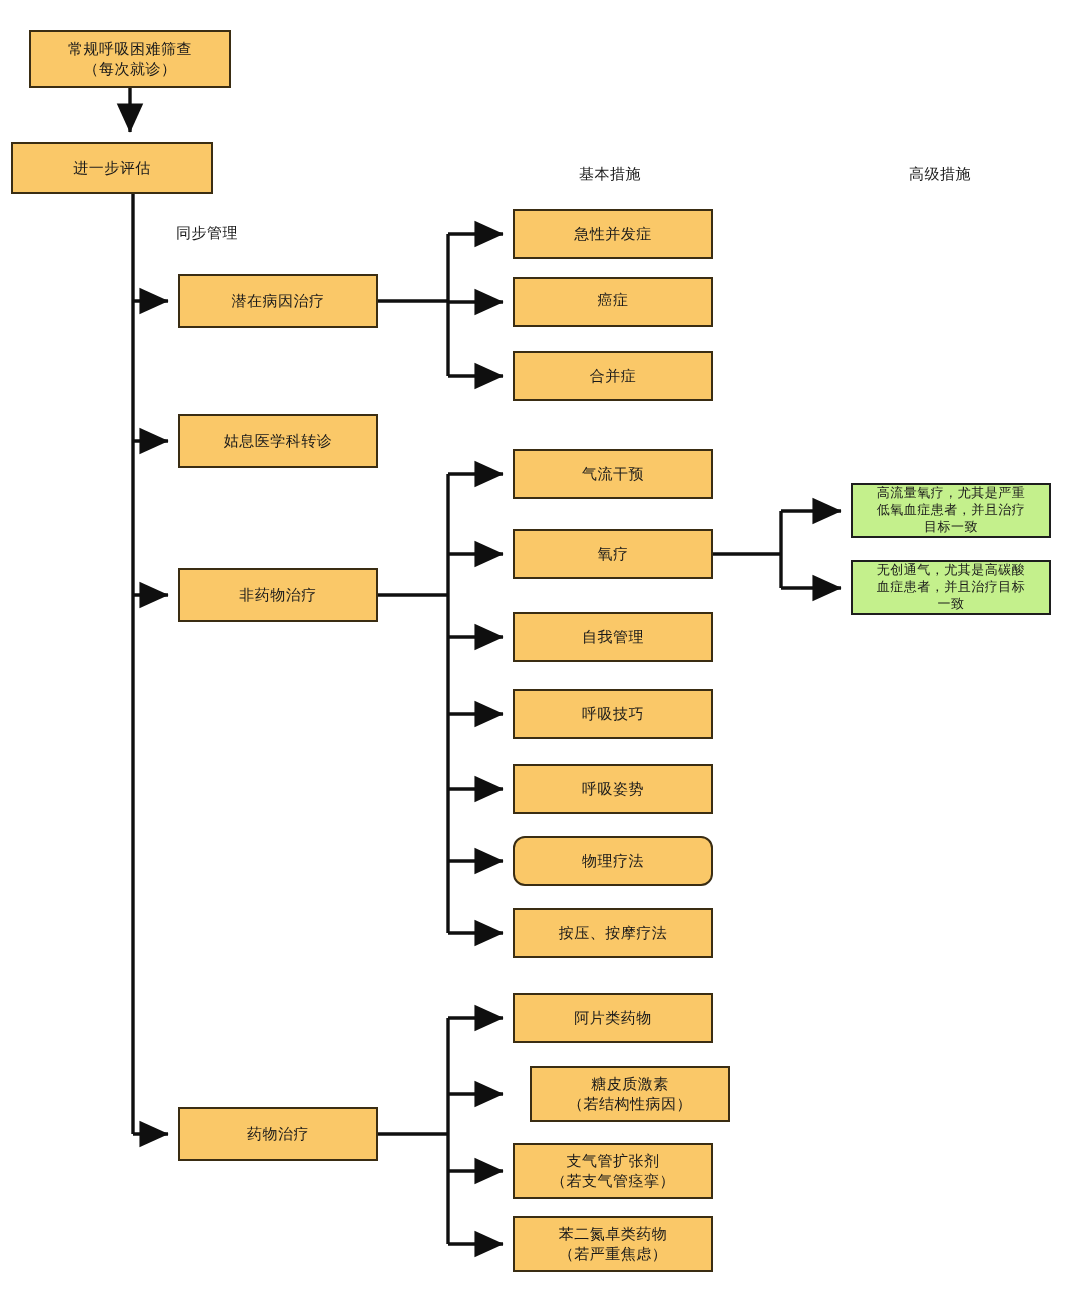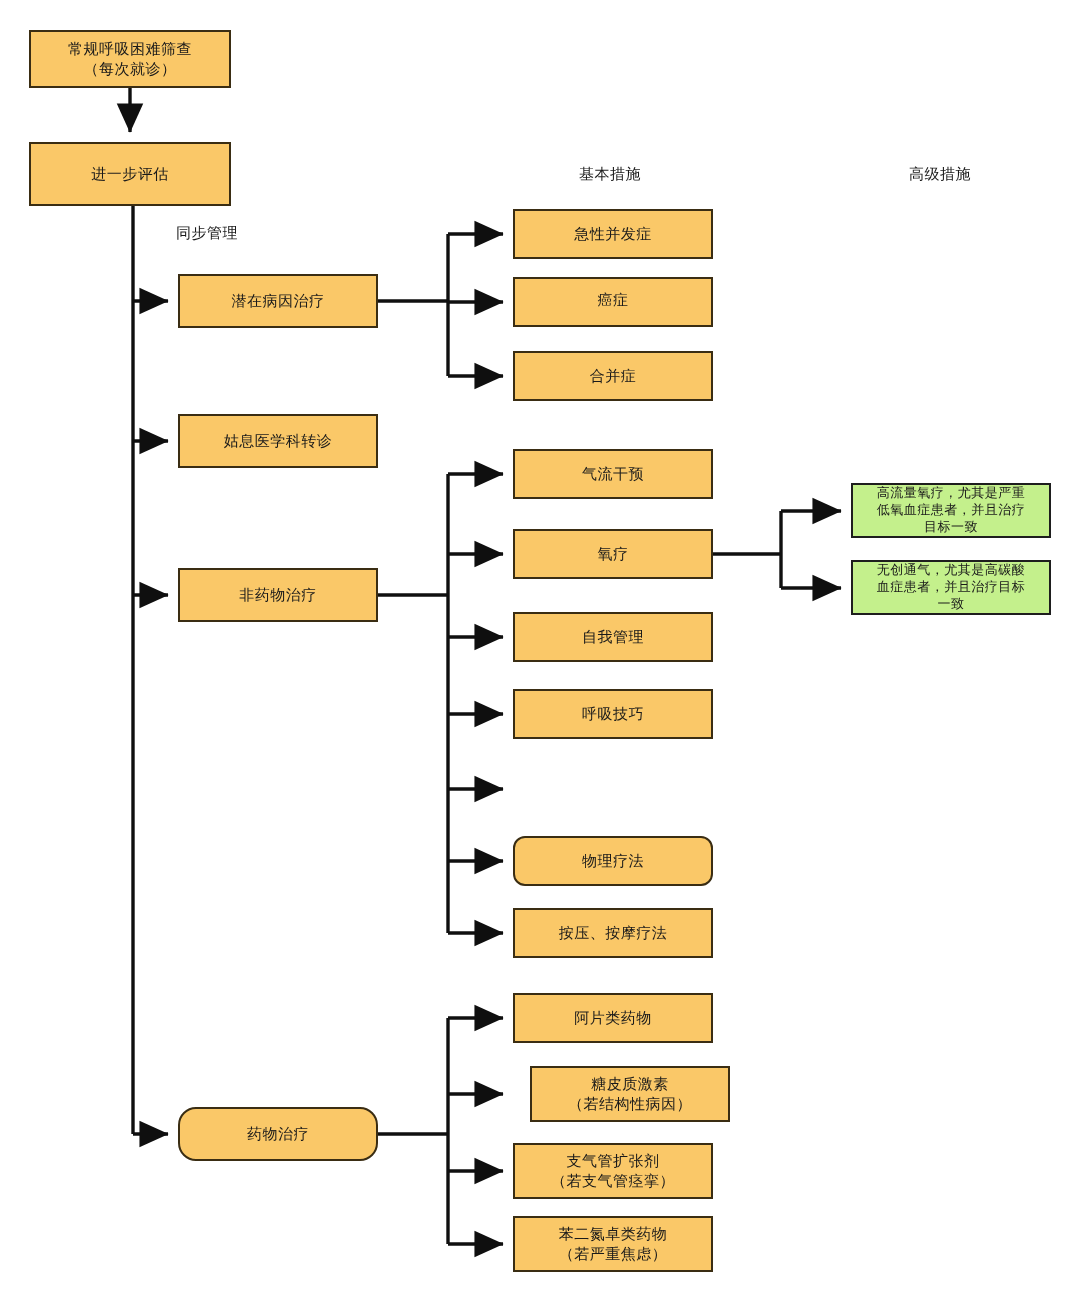--- a/index.html
+++ b/index.html
@@ -119,35 +119,36 @@
     </g>
   </svg>
 
   <div class="colhead" style="left:530px; top:165px; width:160px;">基本措施</div>
   <div class="colhead" style="left:860px; top:165px; width:160px;">高级措施</div>
 
   <div class="sidelabel" style="left:176px; top:224px;">同步管理</div>
 
   <div class="node orange" style="left:29px; top:30px; width:202px; height:58px;">常规呼吸困难筛查
 （每次就诊）</div>
-  <div class="node orange" style="left:29px; top:142px; width:202px; height:64px;">进一步评估</div>
+  <div class="node orange" style="left:11px; top:142px; width:202px; height:52px;">进一步评估</div>
 
   <div class="node orange" style="left:178px; top:274px; width:200px; height:54px;">潜在病因治疗</div>
   <div class="node orange" style="left:178px; top:414px; width:200px; height:54px;">姑息医学科转诊</div>
   <div class="node orange" style="left:178px; top:568px; width:200px; height:54px;">非药物治疗</div>
-  <div class="node orange" style="left:178px; top:1107px; width:200px; height:54px;border-radius:18px;">药物治疗</div>
+  <div class="node orange" style="left:178px; top:1107px; width:200px; height:54px;">药物治疗</div>
 
   <div class="node orange" style="left:513px; top:209px; width:200px; height:50px;">急性并发症</div>
   <div class="node orange" style="left:513px; top:277px; width:200px; height:50px;font-family:Liberation Mono, monospace;">癌症</div>
   <div class="node orange" style="left:513px; top:351px; width:200px; height:50px;">合并症</div>
 
   <div class="node orange" style="left:513px; top:449px; width:200px; height:50px;">气流干预</div>
   <div class="node orange" style="left:513px; top:529px; width:200px; height:50px;">氧疗</div>
   <div class="node orange" style="left:513px; top:612px; width:200px; height:50px;">自我管理</div>
   <div class="node orange" style="left:513px; top:689px; width:200px; height:50px;">呼吸技巧</div>
+  <div class="node orange" style="left:513px; top:764px; width:200px; height:50px;">呼吸姿势</div>
   <div class="node orange" style="left:513px; top:836px; width:200px; height:50px;border-radius:12px;">物理疗法</div>
   <div class="node orange" style="left:513px; top:908px; width:200px; height:50px;">按压、按摩疗法</div>
 
   <div class="node orange" style="left:513px; top:993px; width:200px; height:50px;">阿片类药物</div>
   <div class="node orange" style="left:530px; top:1066px; width:200px; height:56px;">糖皮质激素
 （若结构性病因）</div>
   <div class="node orange" style="left:513px; top:1143px; width:200px; height:56px;">支气管扩张剂
 （若支气管痉挛）</div>
   <div class="node orange" style="left:513px; top:1216px; width:200px; height:56px;">苯二氮卓类药物
 （若严重焦虑）</div>

